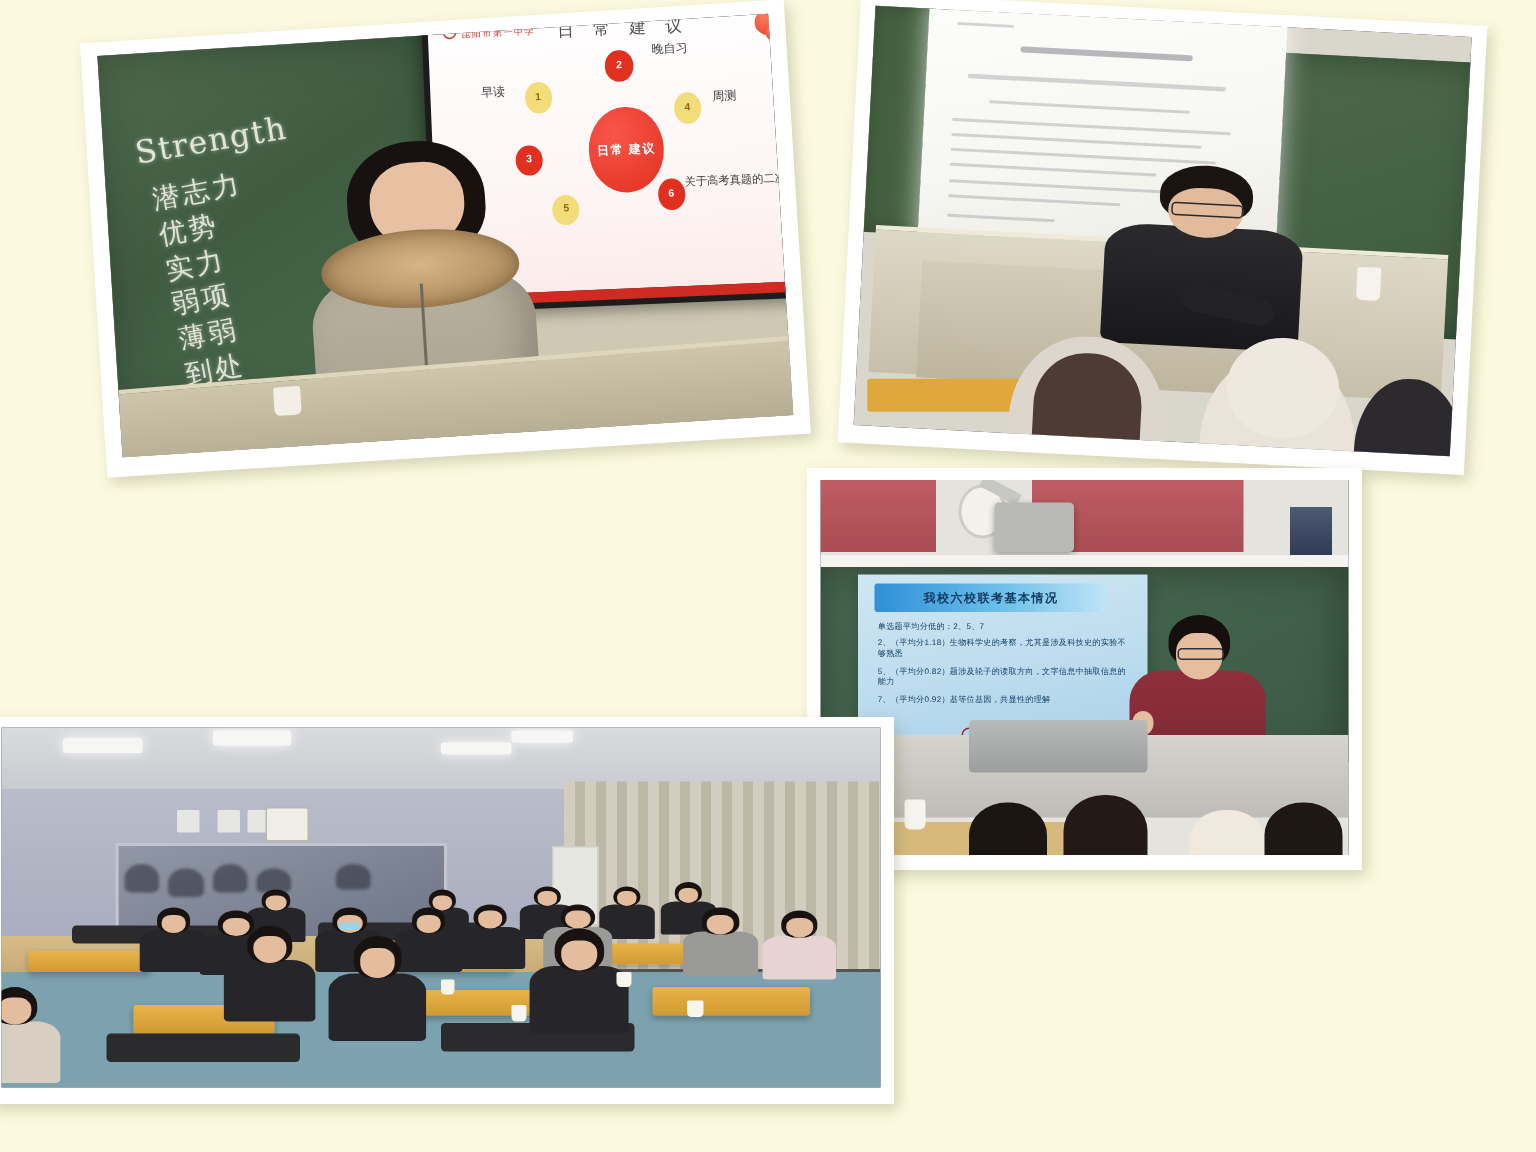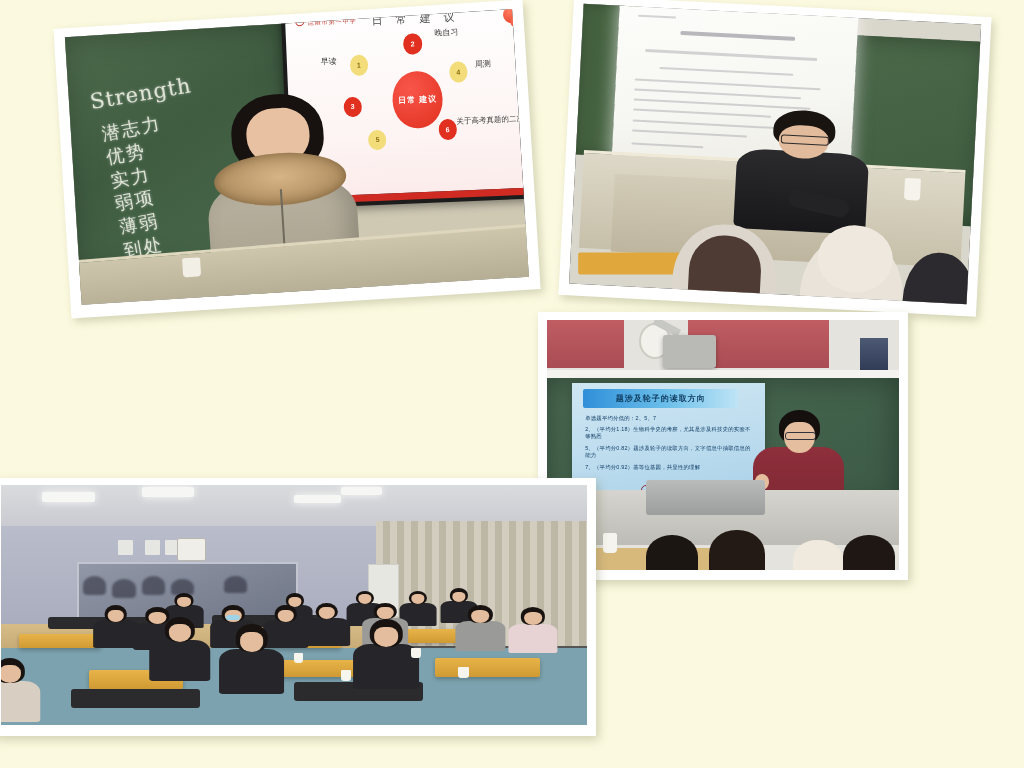--- a/index.html
+++ b/index.html
@@ -538,21 +538,21 @@
         <div class="p3-redpanel" style="left:0;width:22%"></div>
         <div class="p3-redpanel" style="left:40%;width:40%"></div>
         <div class="p3-clock"></div>
         <div class="p3-projarm"></div>
         <div class="p3-projector"></div>
         <div class="p3-speaker"></div>
         <div class="p3-shelf"></div>
         <div class="p3-board"></div>
 
         <div class="p3-slide">
-          <div class="p3-slide-title">题涉及轮子的读取方向</div>
+          <div class="p3-slide-title">我校六校联考基本情况</div>
           <div class="p3-bullet" style="top:27%">单选题平均分低的：2、5、7</div>
           <div class="p3-bullet" style="top:36%;width:88%">2、（平均分1.18）生物科学史的考察，尤其是涉及科技史的实验不够熟悉</div>
           <div class="p3-bullet" style="top:52%;width:88%">5、（平均分0.82）题涉及轮子的读取方向，文字信息中抽取信息的能力</div>
           <div class="p3-bullet" style="top:68%;width:88%">7、（平均分0.92）基等位基因，共显性的理解</div>
           <div class="p3-logo">昆阳市第一中学</div>
         </div>
 
         <div class="p3-person">
           <div class="p3-coat"></div>
           <div class="p3-hair"></div>

